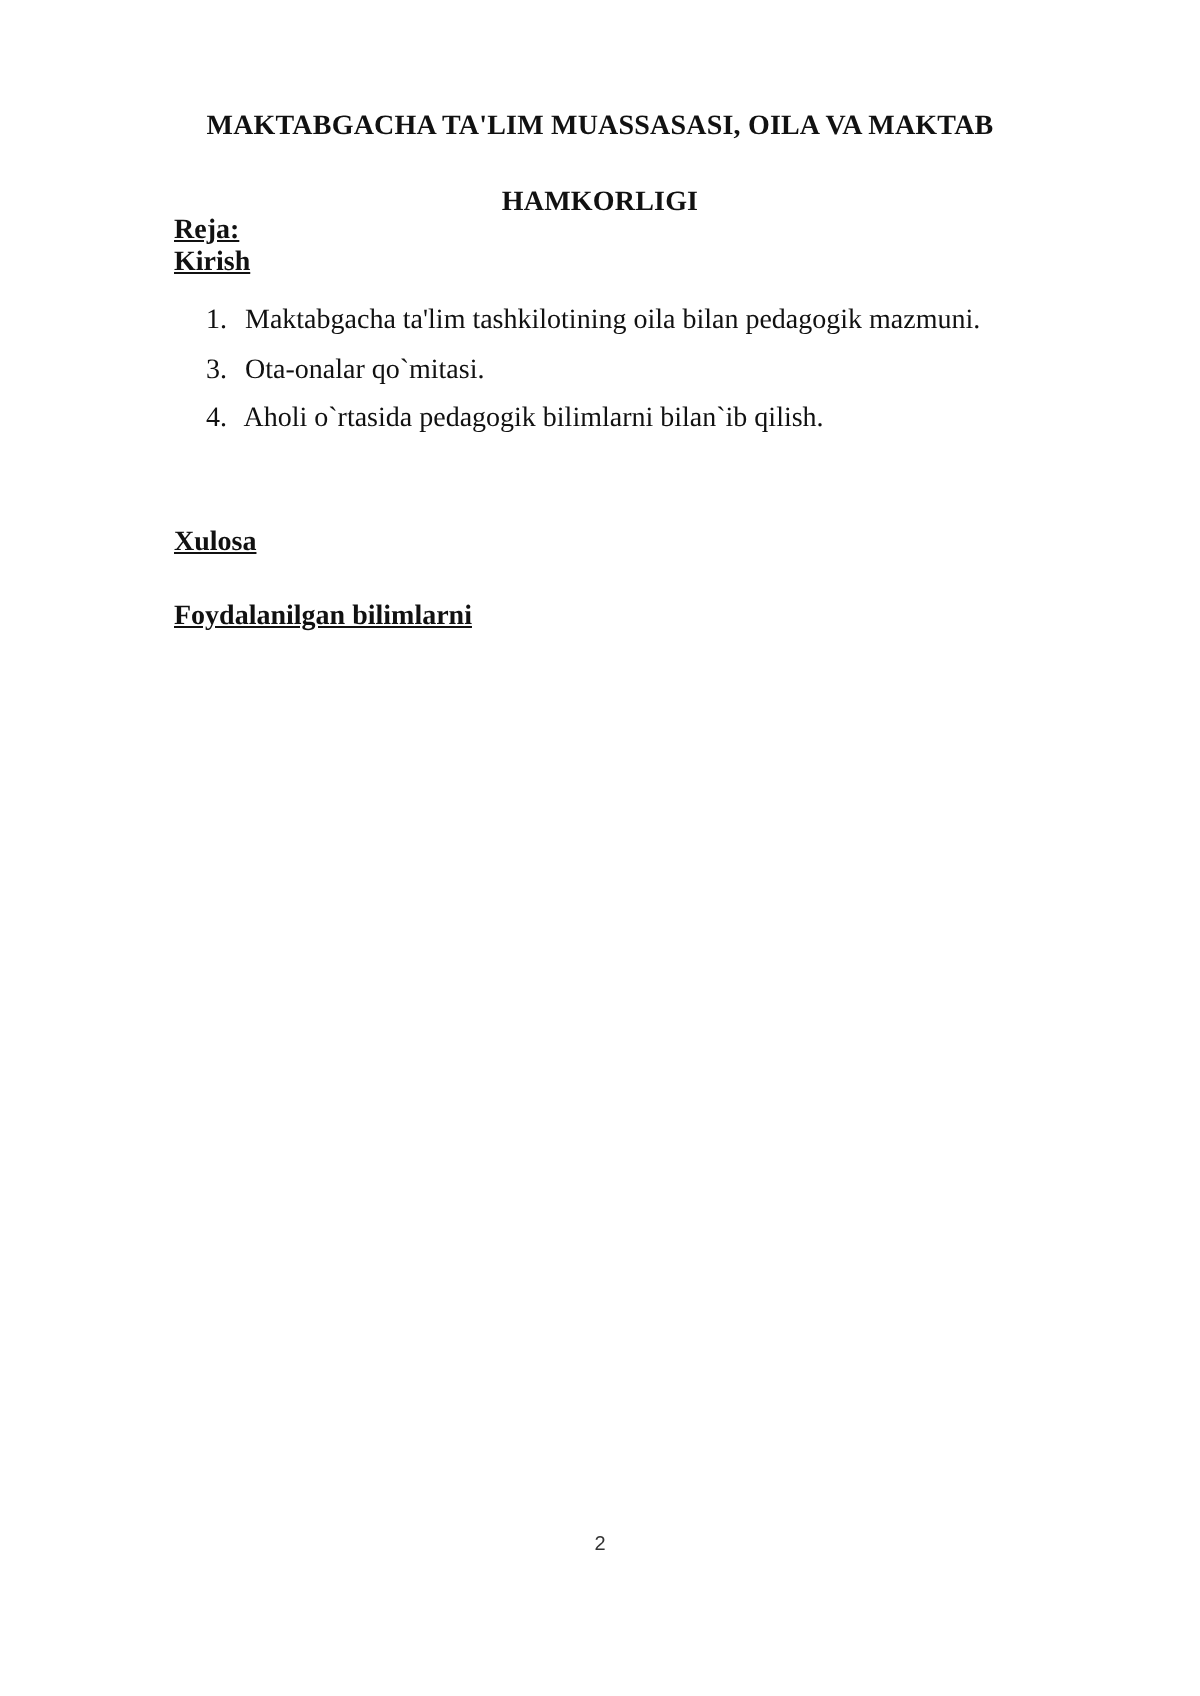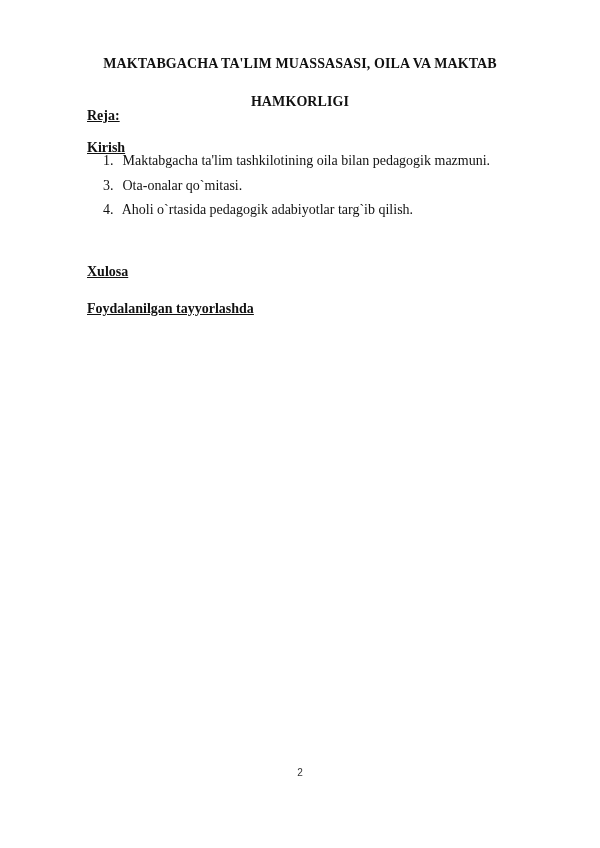--- a/index.html
+++ b/index.html
@@ -17,25 +17,25 @@
              font-family: "Liberation Sans", sans-serif; font-size: 10px; color: #333; }
 </style>
 </head>
 <body>
 
 <div>
   <div class="title t1">MAKTABGACHA TA'LIM MUASSASASI, OILA VA MAKTAB</div>
   <div class="title t2">HAMKORLIGI</div>
 
   <div class="heading" style="top:108px">Reja:</div>
-  <div class="heading" style="top:140px">Kirish</div>
+  <div class="heading" style="top:124px">Kirish</div>
 
   <ol class="list">
     <li><span class="num">1.</span> <span>Maktabgacha ta'lim tashkilotining oila bilan pedagogik mazmuni.</span></li>
     <li><span class="num">3.</span> <span>Ota-onalar qo`mitasi.</span></li>
-    <li><span class="num">4.</span> <span>Aholi o`rtasida pedagogik adabiyotlar targ`ib qilish.</span></li>
+    <li><span class="num">4.</span> <span>Aholi o`rtasida pedagogik bilimlarni bilan`ib qilish.</span></li>
   </ol>
 
   <div class="heading" style="top:264px">Xulosa</div>
-  <div class="heading" style="top:301px">Foydalanilgan tayyorlashda</div>
+  <div class="heading" style="top:301px">Foydalanilgan bilimlarni</div>
 
   <div class="pagenum">2</div>
 </div>
 
 </body></html>

